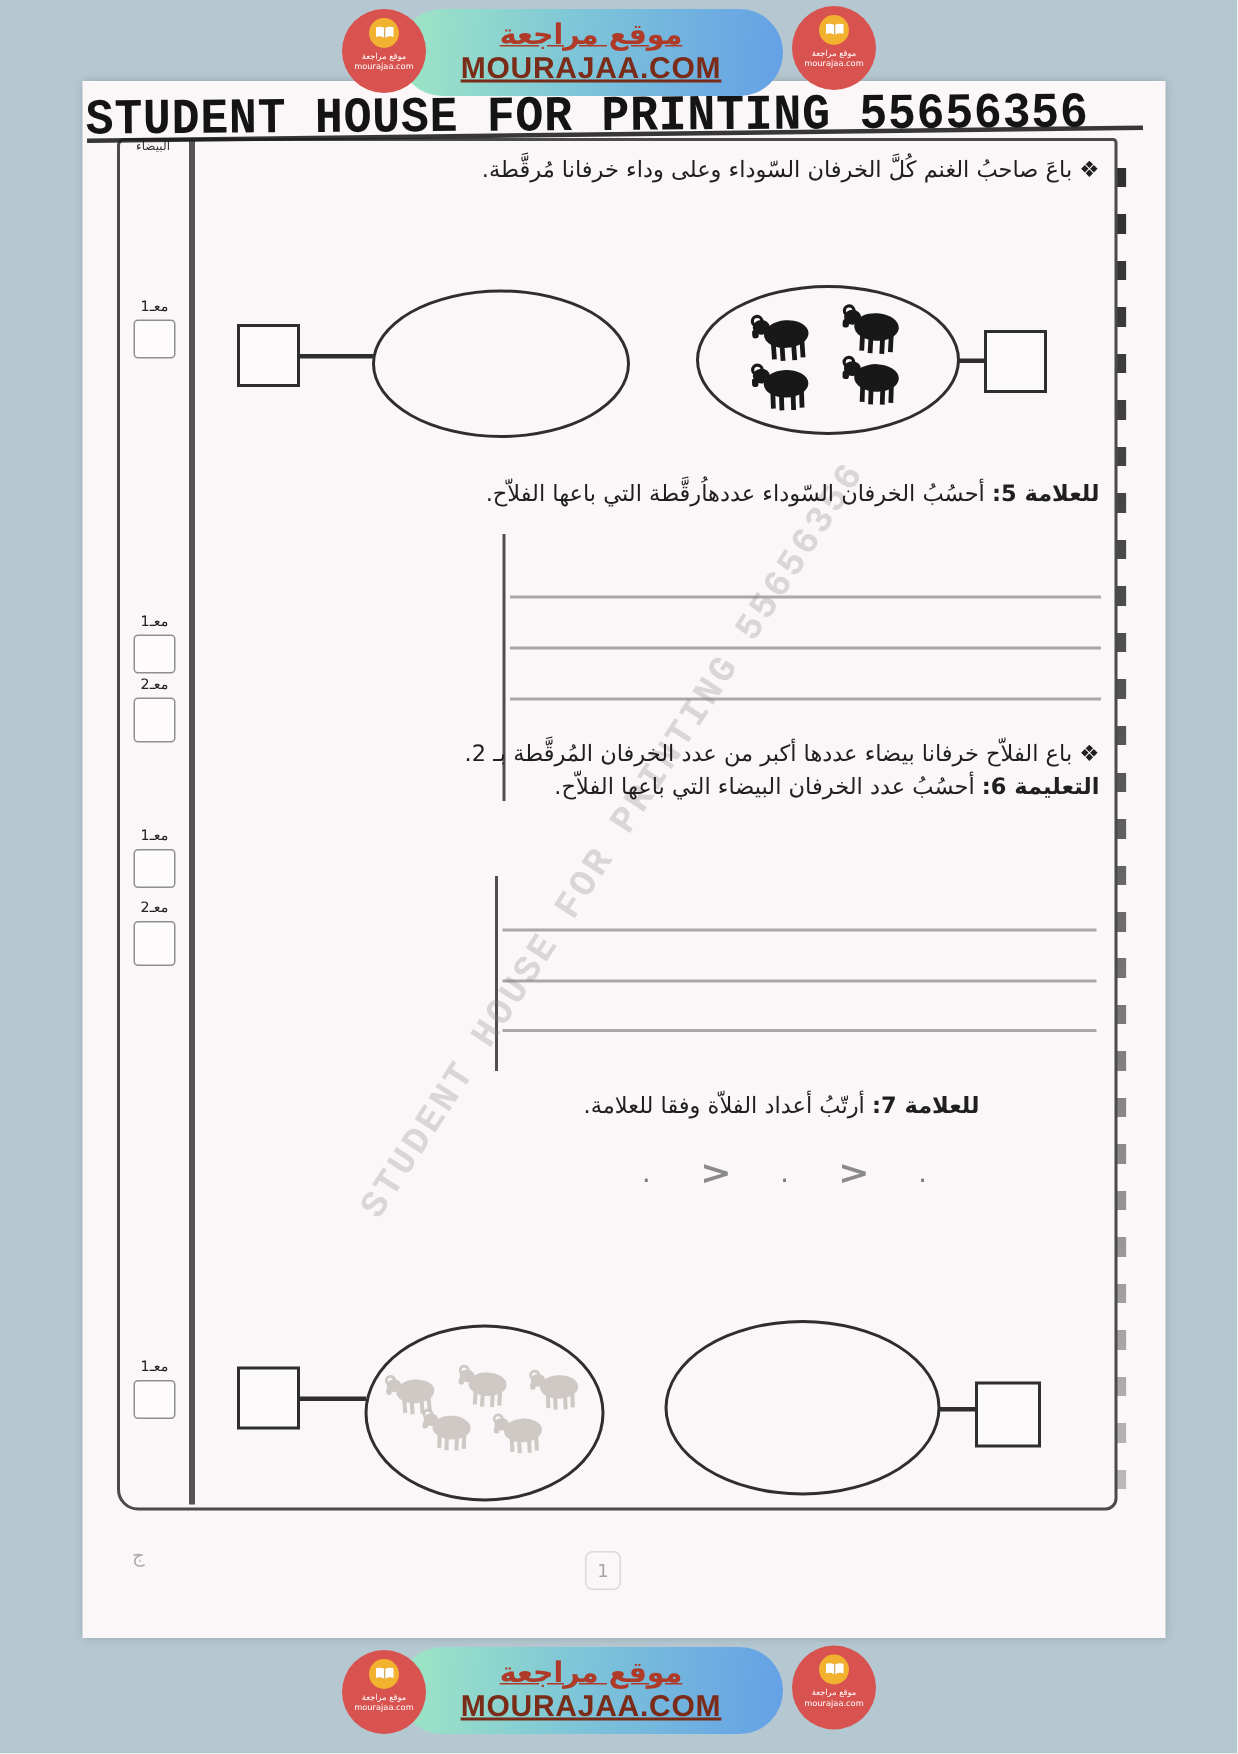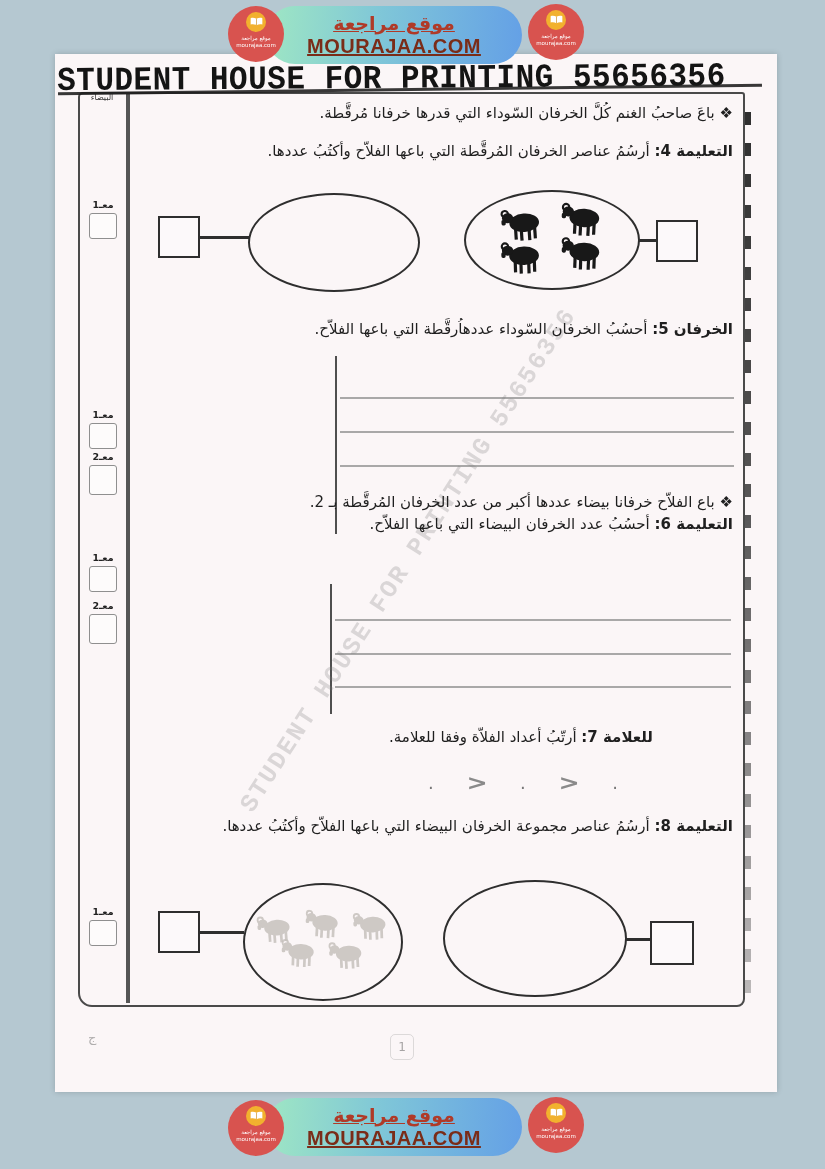--- a/index.html
+++ b/index.html
@@ -38,21 +38,21 @@
       transform:rotate(-.7deg);opacity:.88;z-index:6;}
 
   
   .frame{position:absolute;left:78px;top:92px;width:663px;height:911px;border:2px solid #4a4a4a;
       border-radius:5px 3px 8px 14px;background:transparent;}
   .sb-divider{position:absolute;left:126px;top:92px;width:4px;height:911px;
       border-left:2px solid #555;border-right:2px solid #555;box-sizing:border-box;}
   .criteria-header{position:absolute;left:80px;top:93px;width:44px;font-size:8px;color:#333;
       text-align:center;direction:rtl;}
   .crit{position:absolute;left:84px;width:38px;text-align:center;}
-  .crit .lbl{font-size:9.5px;font-weight:bold;color:#222;direction:rtl;display:block;line-height:1;}
+  .crit .lbl{font-size:9.5px;font-weight:normal;color:#222;direction:rtl;display:block;line-height:1;}
   .crit .box{width:26px;height:24px;border:1.5px solid #8f8f8f;border-radius:3px;margin:3px auto 0;
       background:rgba(255,255,255,.55);}
   .crit .box.tall{height:28px;}
 
   
   .artext{position:absolute;direction:rtl;text-align:right;font-size:15px;line-height:1.65;
       color:#1f1f1f;z-index:4;}
   .inst-label{font-weight:bold;}
 
   
@@ -128,25 +128,21 @@
   </div>
   <div class="crit" style="top:601px">
     <span class="lbl">معـ2</span>
     <div class="box tall"></div>
   </div>
   <div class="crit" style="top:907px">
     <span class="lbl">معـ1</span>
     <div class="box"></div>
   </div>
 
-  <div class="artext" style="right:92px;left:140px;top:101px">❖ باعَ صاحبُ الغنم كُلَّ الخرفان السّوداء التي قدرها خرفانا مُرقَّطة.</div>
-  <div class="artext" style="right:92px;left:140px;top:139px">
-    <span class="inst-label">التعليمة 4:</span>
-    <span>أرسُمُ عناصر الخرفان المُرقَّطة التي باعها الفلاّح وأكتُبُ عددها.</span>
-  </div>
+  <div class="artext" style="right:92px;left:140px;top:101px">❖ باعَ صاحبُ الغنم كُلَّ الخرفان السّوداء وعلى وداء خرفانا مُرقَّطة.</div>
 
   <div class="sq" style="left:158px;top:216px"></div>
   <div class="conn" style="left:199px;top:236px;width:50px"></div>
   <div class="oval" style="left:248px;top:193px;width:172px;height:99px"></div>
   <div class="oval" style="left:464px;top:190px;width:176px;height:100px">
     <span class="sheep black">
       <svg viewBox="0 0 64 48" width="100%" height="100%">
         <rect x="20" y="28" width="4.5" height="16" fill="currentColor"></rect>
         <rect x="28" y="31" width="4.5" height="15" fill="currentColor"></rect>
         <rect x="39" y="31" width="4.5" height="15" fill="currentColor"></rect>
@@ -191,21 +187,21 @@
         <ellipse cx="12" cy="13" rx="8" ry="7" fill="currentColor"></ellipse>
         <circle cx="8.5" cy="7" r="4.5" fill="none" stroke="currentColor" stroke-width="3"></circle>
         <rect x="3" y="15" width="6" height="8" rx="2.5" fill="currentColor"></rect>
       </svg>
     </span>
     </div>
   <div class="conn" style="left:639px;top:239px;width:18px"></div>
   <div class="sq" style="left:656px;top:220px"></div>
 
   <div class="artext" style="right:92px;left:230px;top:317px">
-    <span class="inst-label">الخرفان 5:</span>
+    <span class="inst-label">للعلامة 5:</span>
     <span>أحسُبُ الخرفان السّوداء عددهاُرقَّطة التي باعها الفلاّح.</span>
   </div>
   <div class="ansv" style="left:335px;top:356px;height:178px"></div>
   <div class="ansl" style="left:340px;top:397px;width:394px"></div>
   <div class="ansl" style="left:340px;top:431px;width:394px"></div>
   <div class="ansl" style="left:340px;top:465px;width:394px"></div>
 
   <div class="artext" style="right:92px;left:150px;top:490px">❖ باع الفلاّح خرفانا بيضاء عددها أكبر من عدد الخرفان المُرقَّطة بـ 2.</div>
   <div class="artext" style="right:92px;left:150px;top:512px">
     <span class="inst-label">التعليمة 6:</span>
@@ -221,24 +217,20 @@
     <span>أرتّبُ أعداد الفلاّة وفقا للعلامة.</span>
   </div>
   <div class="cmp">
     <span class="dot">.</span>
     <span class="gt">&gt;</span>
     <span class="dot">.</span>
     <span class="gt">&gt;</span>
     <span class="dot">.</span>
   </div>
 
-  <div class="artext" style="right:92px;left:145px;top:814px">
-    <span class="inst-label">التعليمة 8:</span>
-    <span>أرسُمُ عناصر مجموعة الخرفان البيضاء التي باعها الفلاّح وأكتُبُ عددها.</span>
-  </div>
 
   <div class="sq" style="left:158px;top:911px"></div>
   <div class="conn" style="left:199px;top:931px;width:45px"></div>
   <div class="oval" style="left:243px;top:883px;width:160px;height:118px">
     <span class="sheep white">
       <svg viewBox="0 0 64 48" width="100%" height="100%">
         <rect x="20" y="28" width="4.5" height="16" fill="currentColor"></rect>
         <rect x="28" y="31" width="4.5" height="15" fill="currentColor"></rect>
         <rect x="39" y="31" width="4.5" height="15" fill="currentColor"></rect>
         <rect x="47" y="28" width="4.5" height="16" fill="currentColor"></rect>

